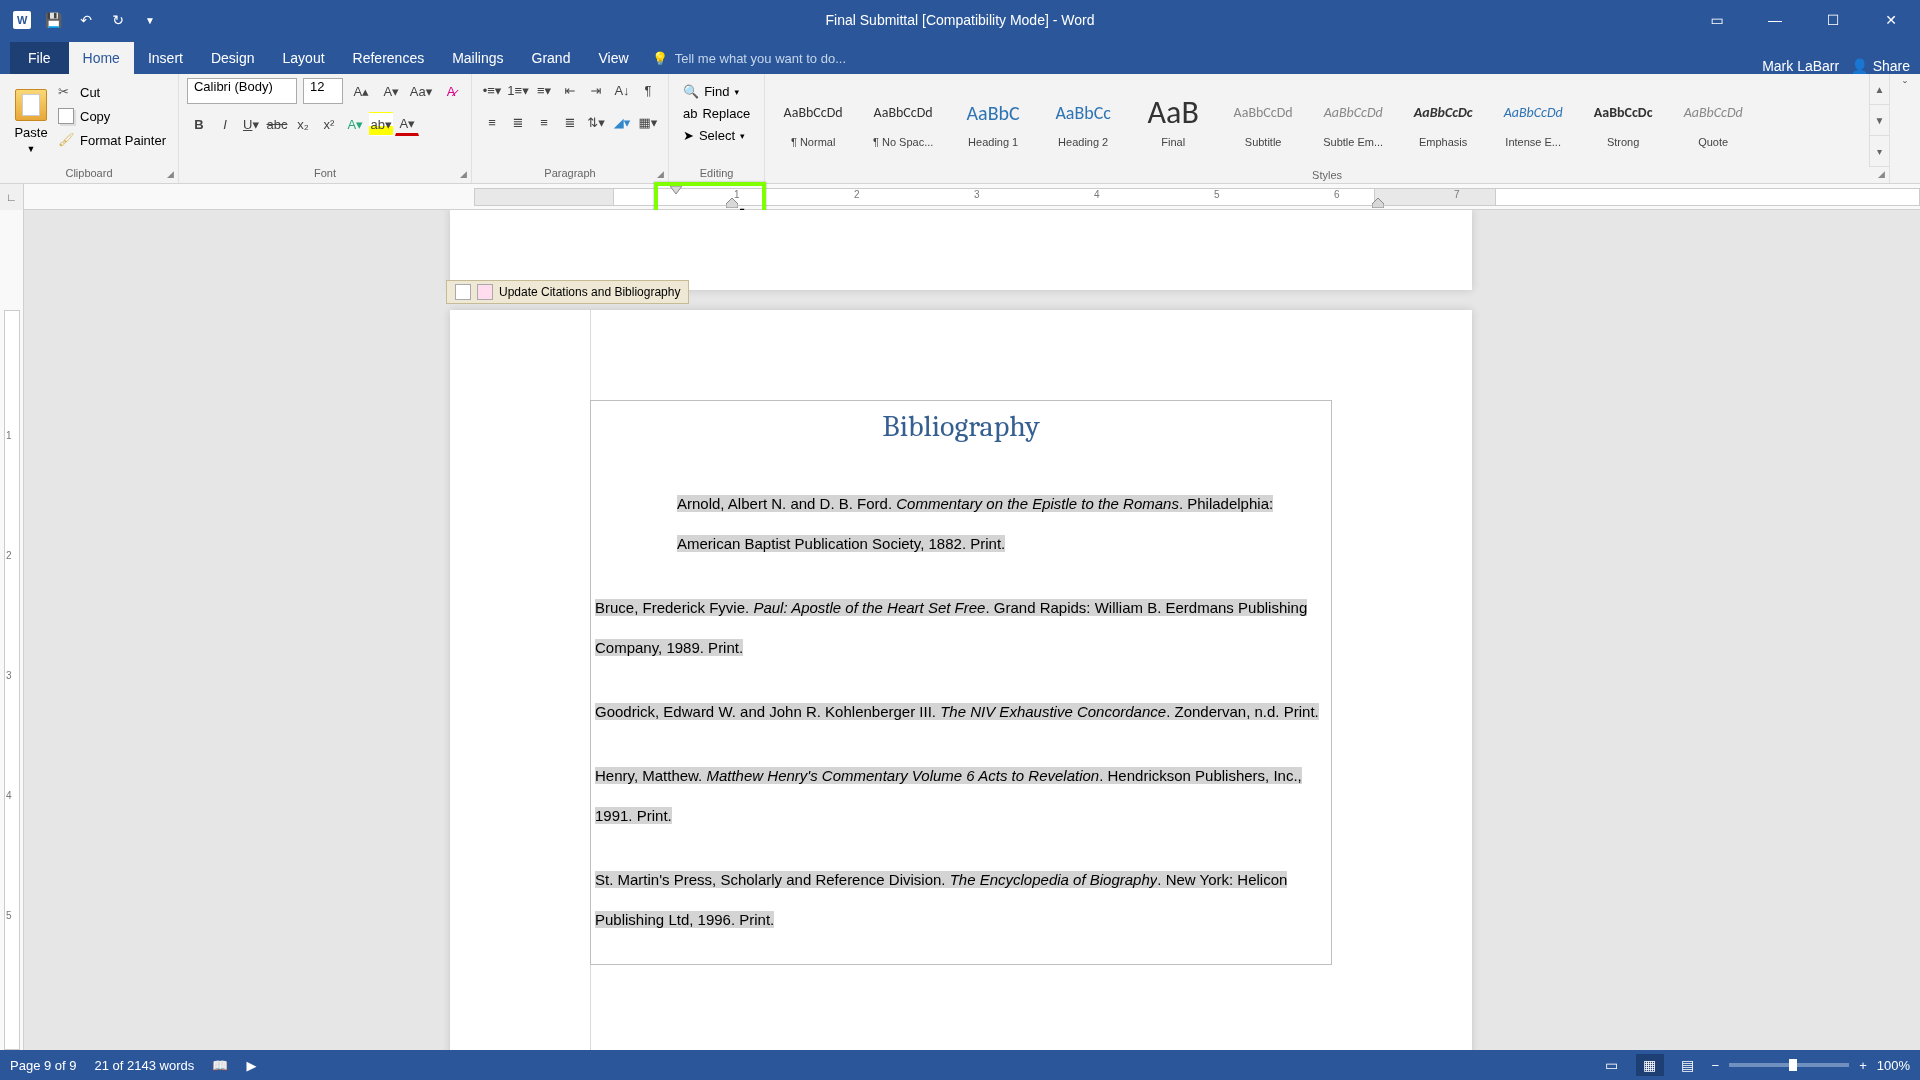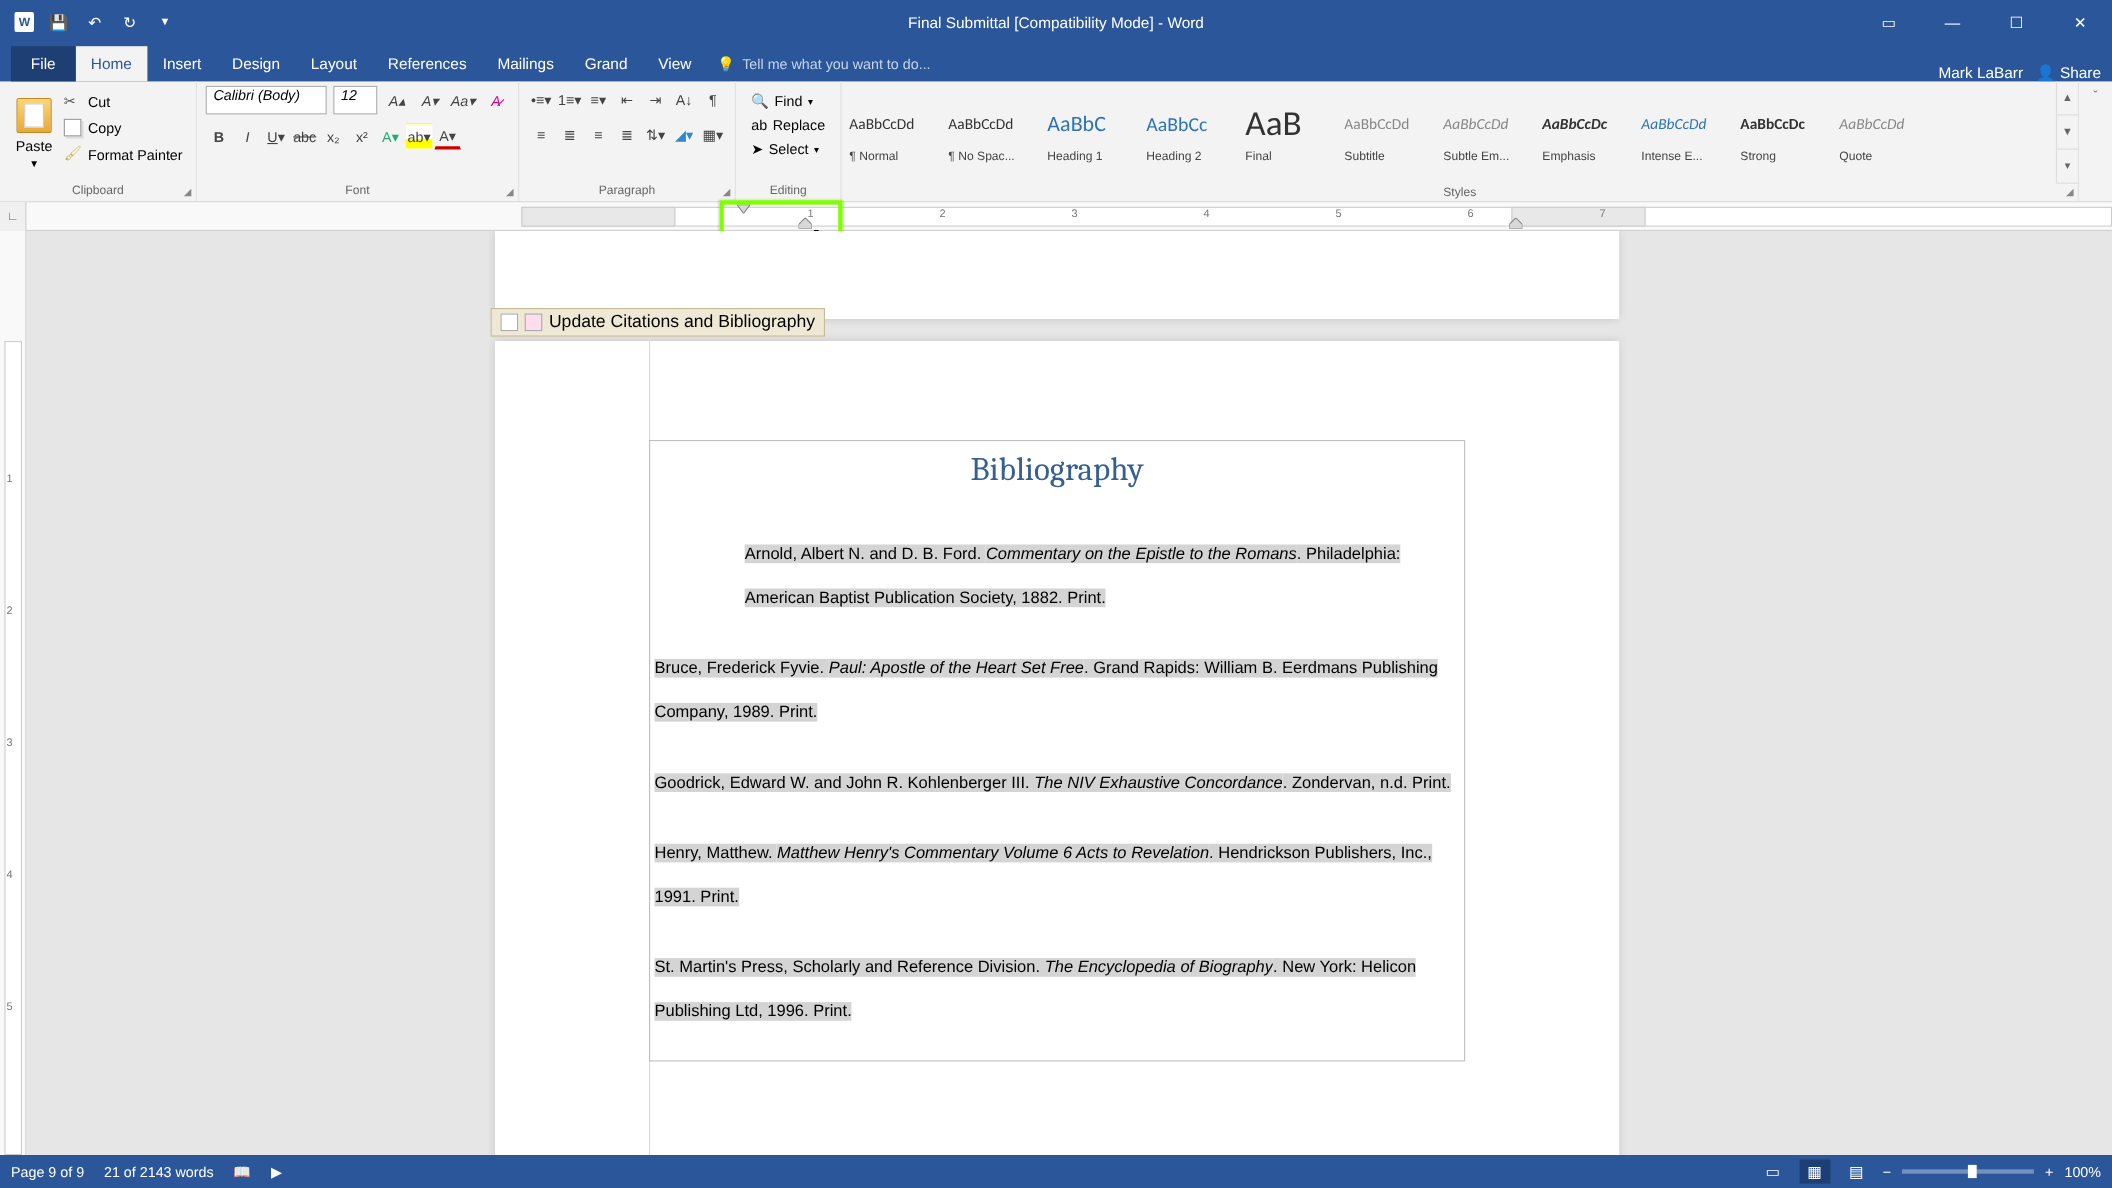--- a/index.html
+++ b/index.html
@@ -31,35 +31,35 @@
 .paste-icon { width: 32px; height: 32px; background: linear-gradient(#f9d877,#e8a83a); border: 1px solid #c88820; border-radius: 2px; position: relative; }
 .paste-icon::after { content:''; position:absolute; top:4px; left:6px; right:6px; bottom:4px; background:#fff; border:1px solid #ccc; }
 
 .clip-col { display: flex; flex-direction: column; gap: 4px; font-size: 13px; padding: 4px 0; }
 .clip-item { display: flex; align-items: center; gap: 6px; padding: 2px 4px; }
 .small-icon { width: 16px; height: 16px; display: inline-block; }
 .scissors { color: #555; }
 .copy-ic { background: #fff; border: 1px solid #999; box-shadow: 2px 2px 0 #ddd; }
 .brush { color: #d4b04a; }
 
-.font-row { display: flex; align-items: center; gap: 6px; font-style: italic; }
+.font-row { display: flex; align-items: center; gap: 6px; }
 .font-select { height: 26px; border: 1px solid #ababab; background: #fff; font-size: 13px; padding: 0 16px 0 6px; position: relative; }
 .font-name { width: 110px; }
 .font-size { width: 40px; }
 .mini-btn { width: 24px; height: 24px; display: flex; align-items: center; justify-content: center; font-size: 13px; color: #444; border: 1px solid transparent; }
 .font-btns { display: flex; gap: 2px; margin-top: 8px; }
 
 .para-rows { display: flex; flex-direction: column; gap: 8px; }
 .para-row { display: flex; gap: 2px; }
 
 .editing-col { display: flex; flex-direction: column; gap: 3px; font-size: 13px; padding: 4px 2px; }
 .editing-item { display: flex; align-items: center; gap: 5px; padding: 2px 4px; }
 
 .styles-strip { display: flex; gap: 2px; padding: 4px; overflow: hidden; flex: 1; position: relative; }
-.style-tile { width: 88px; display: flex; flex-direction: column; align-items: flex-start; justify-content: center; border: 1px solid transparent; padding: 4px 2px; }
+.style-tile { width: 88px; display: flex; flex-direction: column; align-items: center; justify-content: center; border: 1px solid transparent; padding: 4px 2px; }
 .style-preview { font-family: Calibri, sans-serif; color: #333; height: 38px; display:flex; align-items:center; }
 .style-name { font-size: 11px; color: #444; margin-top: 4px; white-space: nowrap; overflow: hidden; text-overflow: ellipsis; max-width: 84px; }
 .styles-scroll { width: 20px; display: flex; flex-direction: column; border-left: 1px solid #ddd; }
 .styles-scroll div { flex:1; display:flex; align-items:center; justify-content:center; font-size:10px; color:#666; border-bottom:1px solid #ddd; }
 
 
 .ruler-bar { height: 26px; background: #f9f9f9; border-bottom: 1px solid #d0d0d0; position: relative; display:flex; }
 .ruler-corner { width: 24px; height: 26px; border-right: 1px solid #d0d0d0; display:flex; align-items:center; justify-content:center; font-size:11px; color:#666; background:#f0f0f0; }
 .hruler { position: relative; flex:1; }
 .hruler-scale { position:absolute; left: 450px; right: 0; top: 4px; height: 18px; background: #fff; border: 1px solid #ccc; }
@@ -71,21 +71,21 @@
 
 
 .doc-area { position: absolute; top: 210px; bottom: 30px; left: 0; right: 0; background: #e6e6e6; overflow: hidden; }
 .vruler { position:absolute; left:0; top:0; bottom:0; width:24px; background:#f9f9f9; border-right:1px solid #d0d0d0; }
 .vruler-scale { position:absolute; left:4px; top:100px; width:16px; bottom:0; background:#fff; border:1px solid #ccc; }
 .vtick { position:absolute; left:6px; font-size:10px; color:#777; transform: rotate(0deg); }
 
 .page-top { position:absolute; left: 450px; width: 1022px; top: 0; height: 80px; background:#fff; box-shadow: 0 0 8px rgba(0,0,0,.15); }
 .page { position:absolute; left: 450px; width: 1022px; top: 100px; background:#fff; box-shadow: 0 0 8px rgba(0,0,0,.15); padding: 90px 140px 50px; min-height: 900px; }
 
-.citations-bar { position:absolute; top: -30px; left: -4px; display:flex; align-items:center; background:#efe8d4; border:1px solid #c5bb96; font-size:16px; padding: 3px 8px; gap:6px; }
+.citations-bar { position:absolute; top: -30px; left: -4px; display:flex; align-items:center; background:#efe8d4; border:1px solid #c5bb96; font-size:12px; padding: 3px 8px; gap:6px; }
 .citations-bar .cb-icon { width:16px; height:16px; background:#fff; border:1px solid #aaa; }
 
 .bib-heading { font-family: Cambria, serif; font-size: 30px; color: #365f91; margin-bottom: 40px; text-align: center; }
 .bib-entry { font-family: Calibri, serif; font-size: 15px; line-height: 2.6; margin-bottom: 24px; }
 .sel { background: #d4d4d4; }
 .italic { font-style: italic; }
 .content-border { border:1px solid #bfbfbf; padding: 8px 4px 0; position: relative; }
 .margin-guide { position:absolute; left:140px; top:0; bottom:0; width:1px; background:#d9d9d9; }
 
 

